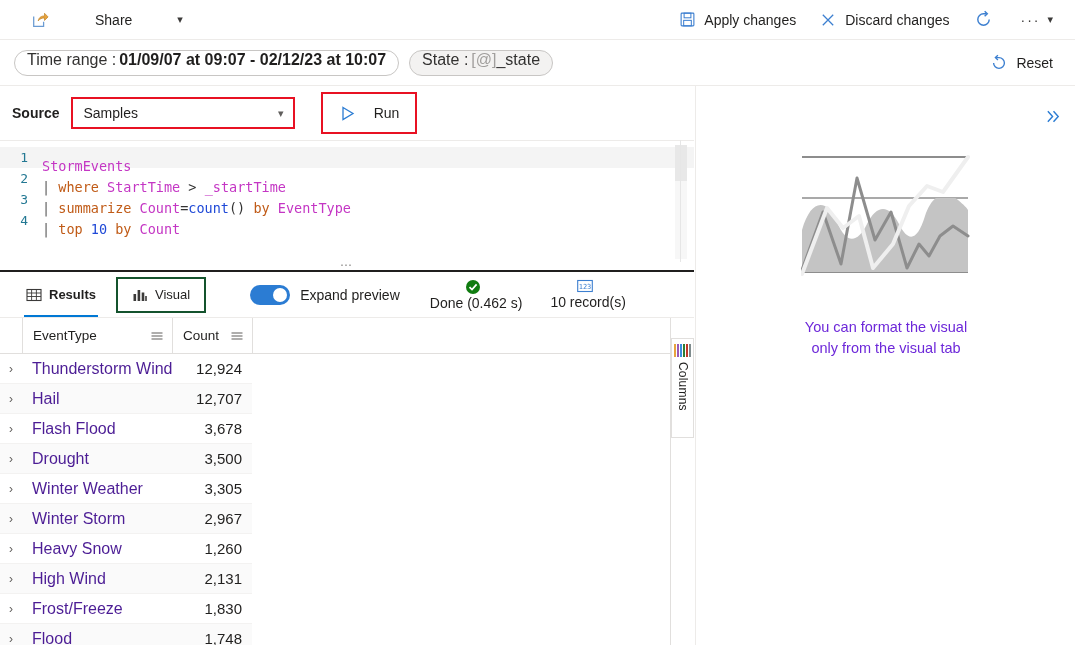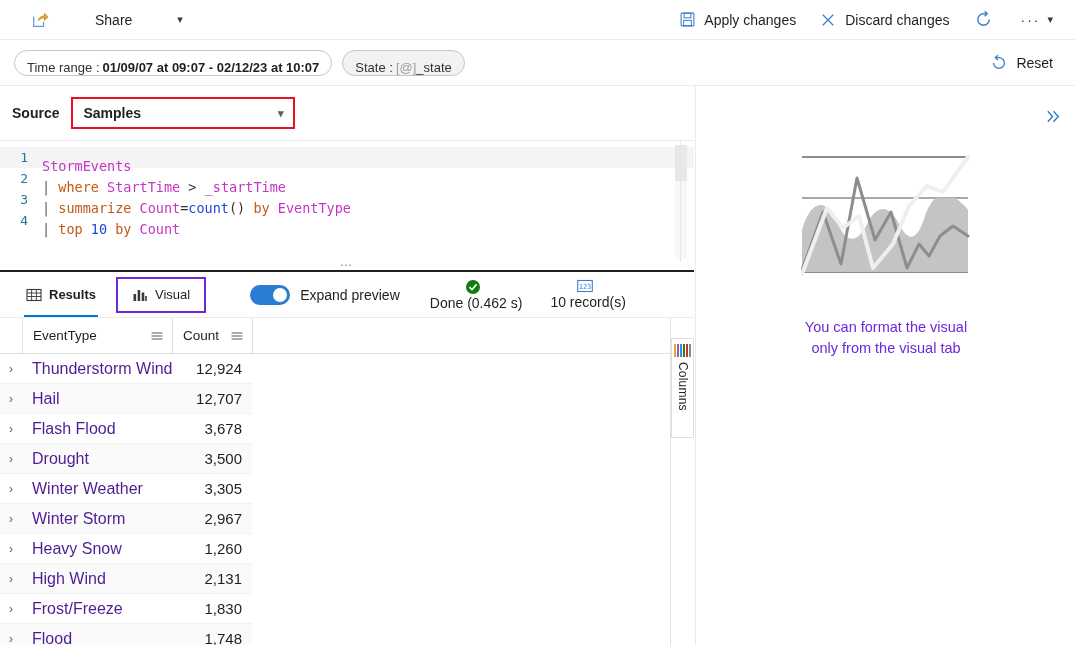--- a/index.html
+++ b/index.html
@@ -42,25 +42,25 @@
   
   .pillbar {
     position: absolute; left: 0; top: 40px;
     width: 1075px; height: 46px;
     display: flex; align-items: center;
     padding: 0 14px;
     border-bottom: 1px solid #edebe9;
     background: #fff;
   }
   .pill {
-    display: inline-flex; align-items: flex-end;
+    display: inline-flex; align-items: flex-start;
     height: 26px; padding: 0 12px;
     border: 1px solid #c8c6c4;
     border-radius: 13px;
-    font-size: 13px; background: #fff;
+    font-size: 16px; background: #fff;
     cursor: pointer; margin-right: 10px;
     white-space: nowrap;
   }
   .pill.grey { background: #f3f2f1; }
   .pill .lbl { color: #323130; }
   .pill .val { font-weight: bold; color: #201f1e; margin-left: 3px; }
   .pill .muted { color: #a19f9d; margin-left: 3px; }
   .pill .dark { color: #323130; }
   .reset-btn {
     display: flex; align-items: center;
@@ -73,21 +73,21 @@
     position: absolute; left: 0; top: 86px;
     width: 694px; height: 54px;
     display: flex; align-items: center;
     padding-left: 12px;
     background: #fff;
   }
   .source-label {
     font-size: 14px; font-weight: bold; color: #201f1e;
     margin-right: 12px;
   }
-  .hl-box { border: 2px solid #e81123; font-weight: bold; }
+  .hl-box { border: 2px solid #e81123; }
   .dropdown {
     position: relative;
     width: 224px; height: 32px;
     display: flex; align-items: center;
     padding: 0 10px;
     background: #fff;
     cursor: pointer;
     font-size: 14px;
   }
   .dropdown .dd-val { flex: 1 1 auto; color: #201f1e; }
@@ -176,21 +176,21 @@
     display: flex; align-items: center; justify-content: center;
     height: 44px; padding: 0 14px;
     font-size: 13px; cursor: pointer; color: #201f1e;
   }
   .tab.sel { font-weight: bold; }
   .tab.sel::after {
     content: ""; position: absolute; left: 12px; right: 12px; bottom: 0;
     height: 2px; background: #0078d4;
   }
   .tab .ticon { margin-right: 7px; display: inline-flex; }
-  .tab.boxed { border: 2px solid #6d28d9; height: 36px; margin-left: 6px; }
+  .tab.boxed { border: 2px solid #14532d; height: 36px; margin-left: 6px; }
 
   .toggle-wrap { display: flex; align-items: center; margin-left: 44px; }
   .toggle {
     width: 40px; height: 20px; border-radius: 10px;
     background: #2b7cd3; position: relative; cursor: pointer;
   }
   .toggle .knob {
     position: absolute; right: 3px; top: 3px;
     width: 14px; height: 14px; border-radius: 50%; background: #fff;
   }
@@ -381,20 +381,28 @@
   </div>
 
   <div class="sourcerow">
     <span class="source-label">Source</span>
 
     <div class="dropdown hl-box">
       <span class="dd-val">Samples</span>
       <span class="dd-chev">▾</span>
     </div>
 
+    <div class="run-btn hl-box">
+      <span class="run-tri-wrap">
+        <svg width="14" height="15" viewBox="0 0 14 15">
+          <path d="M2 1.5 L12 7.5 L2 13.5 Z" fill="none" stroke="#2b7cd3" stroke-width="1.3"></path>
+        </svg>
+      </span>
+      <span>Run</span>
+    </div>
   </div>
 
   <div class="editor">
     <div class="code-area" id="code-area">
         <div class="code-line active">
           <span class="gutter">1</span>
           <span class="code-text"><span class="tk-table">StormEvents</span></span>
         </div>
         <div class="code-line">
           <span class="gutter">2</span>

